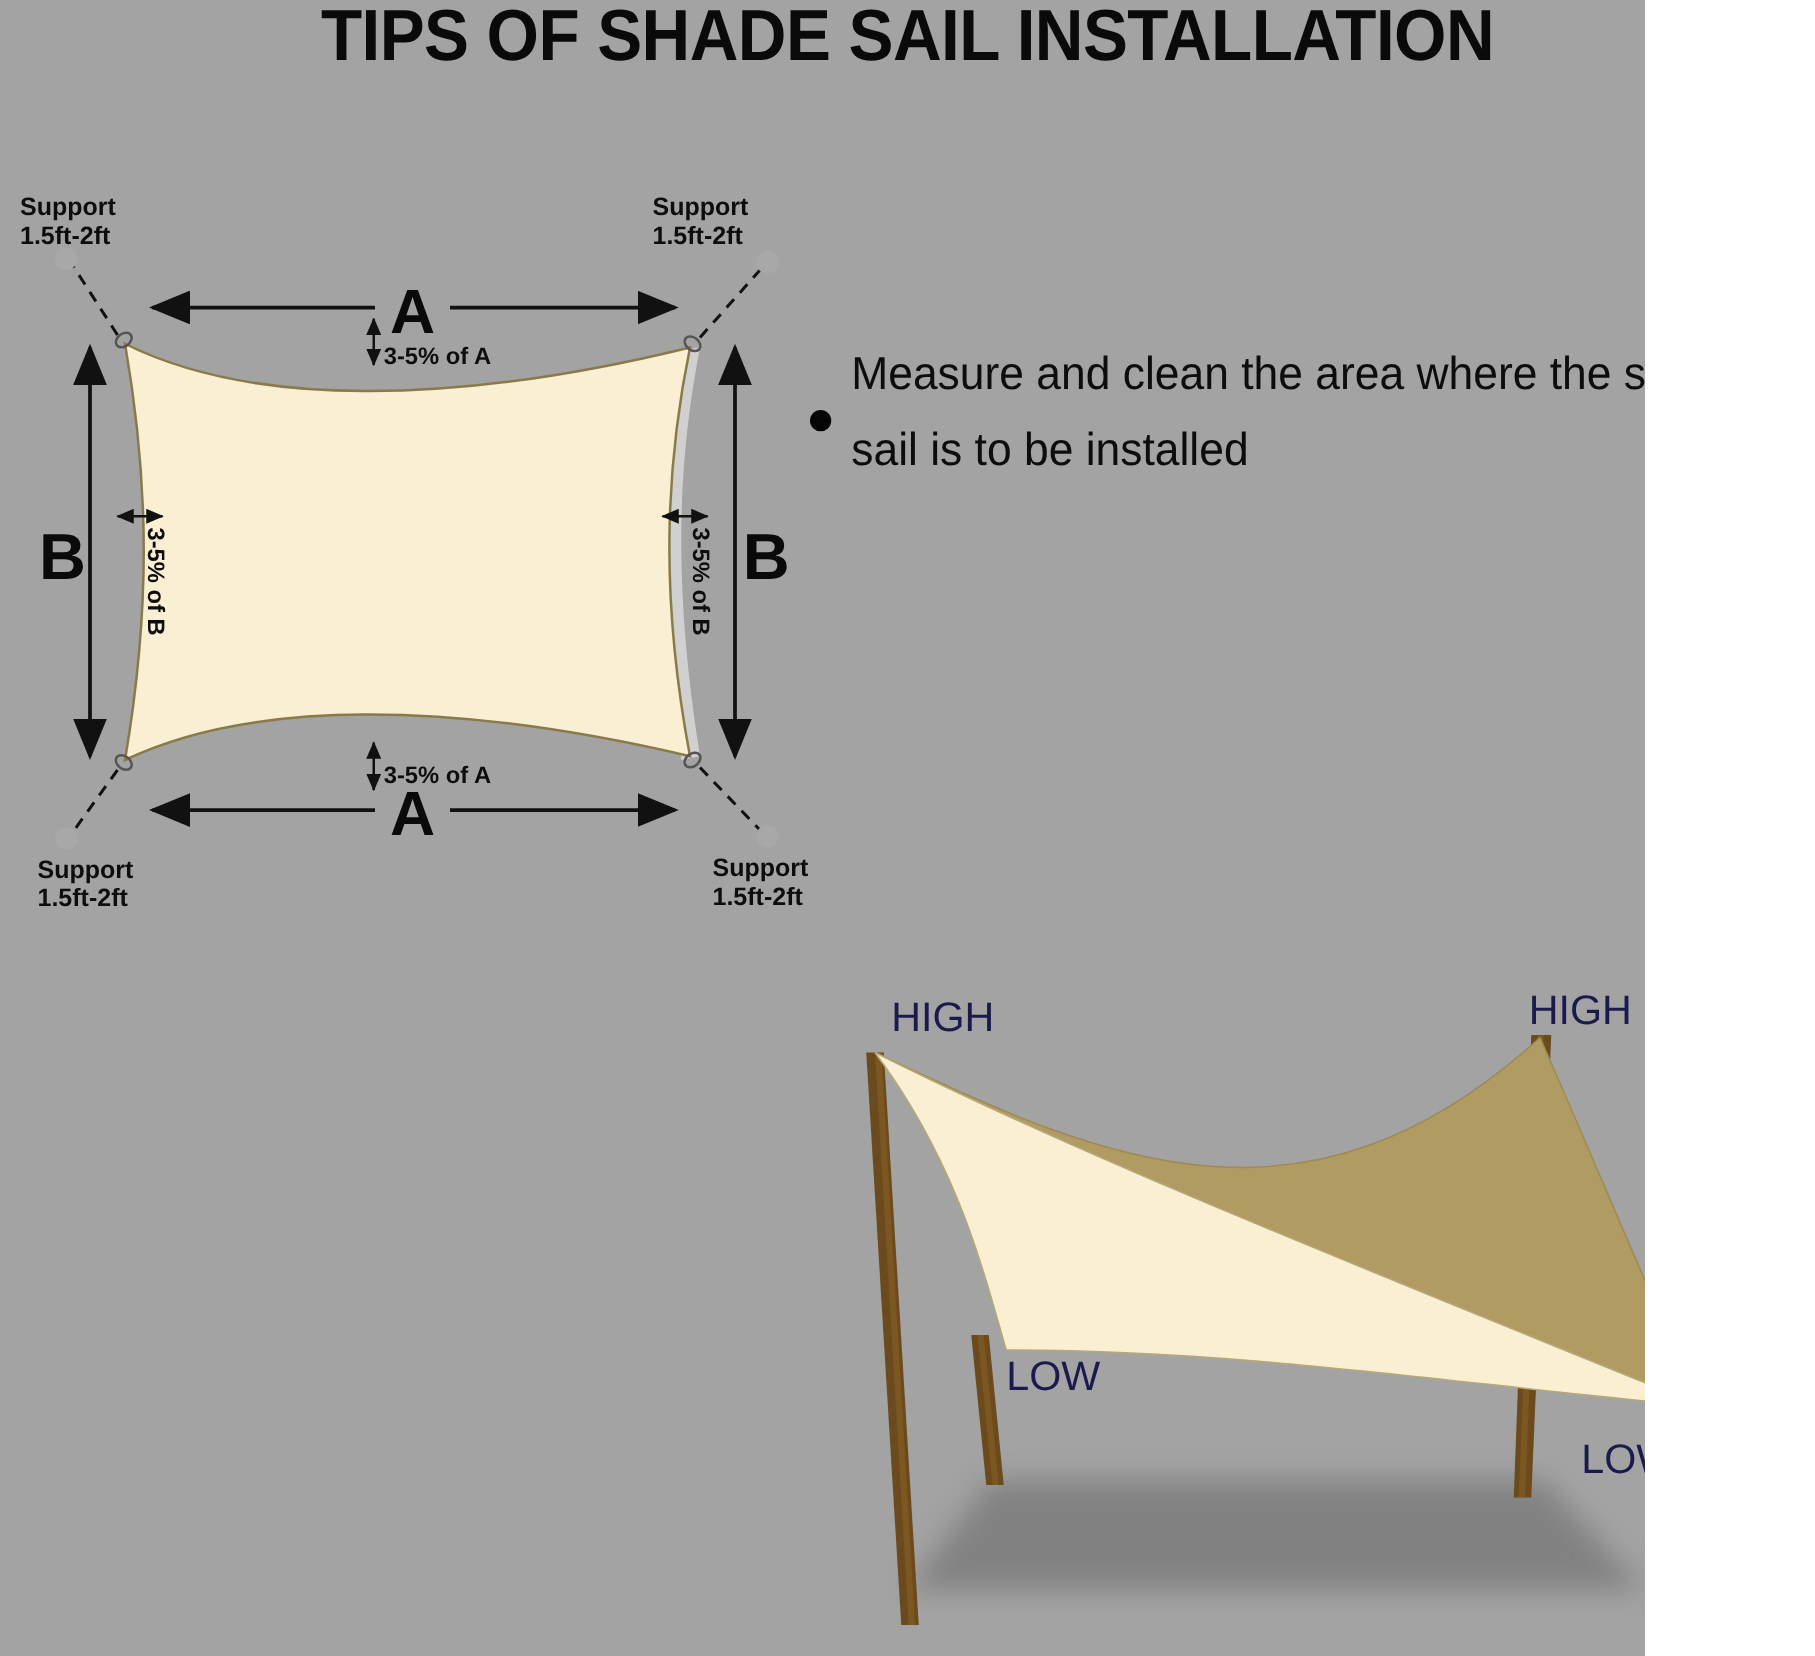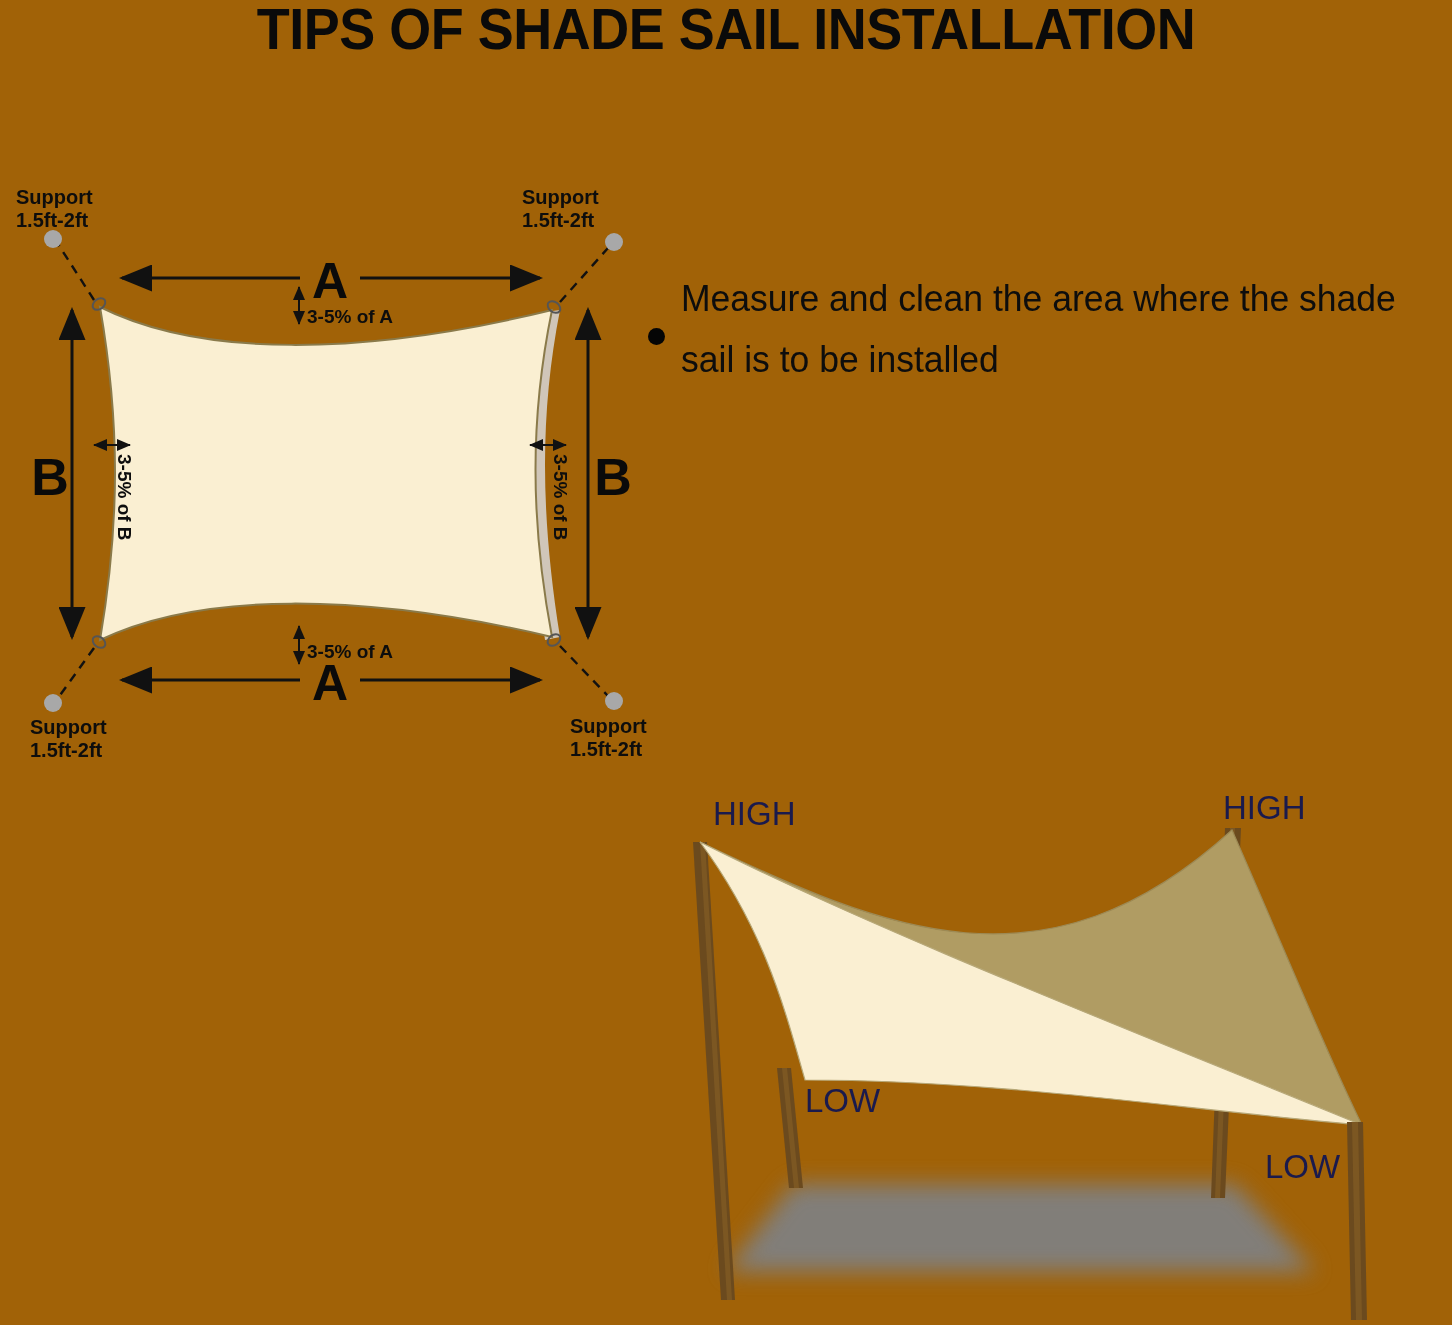--- a/index.html
+++ b/index.html
@@ -2,23 +2,23 @@
 <html><head>
 <meta charset="utf-8">
 <style>
   html, body {
     margin: 0;
     padding: 0;
     background: #ffffff;
   }
   #page {
     position: relative;
-    width: 1452px;
+    width: 1316px;
     height: 1325px;
-    background: #a16207;
+    background: #a3a3a3;
     overflow: hidden;
     font-family: "Liberation Sans", sans-serif;
   }
 
   
   #title {
     position: absolute;
     left: 0;
     top: -2px;
     width: 1452px;
@@ -86,21 +86,21 @@
     top: 780px;
   }
 </style>
 </head>
 <body>
 
 <div id="page">
 
   <div id="title">TIPS OF SHADE SAIL INSTALLATION</div>
 
-  <div id="diagram-panel" style="left:0px; top:150px;margin-top:32px;">
+  <div id="diagram-panel" style="left:0px; top:150px;">
     <svg class="svgbox" width="660" height="600" viewBox="0 0 660 600" xmlns="http://www.w3.org/2000/svg">
       <defs>
         <marker id="arrHead" markerWidth="11" markerHeight="9" refX="10" refY="4.5" orient="auto">
           <path d="M0,0 L11,4.5 L0,9 Z" fill="#111"></path>
         </marker>
         <marker id="arrTail" markerWidth="11" markerHeight="9" refX="1" refY="4.5" orient="auto">
           <path d="M11,0 L0,4.5 L11,9 Z" fill="#111"></path>
         </marker>
         <marker id="arrHeadS" markerWidth="7" markerHeight="6" refX="6.5" refY="3" orient="auto">
           <path d="M0,0 L7,3 L0,6 Z" fill="#111"></path>

